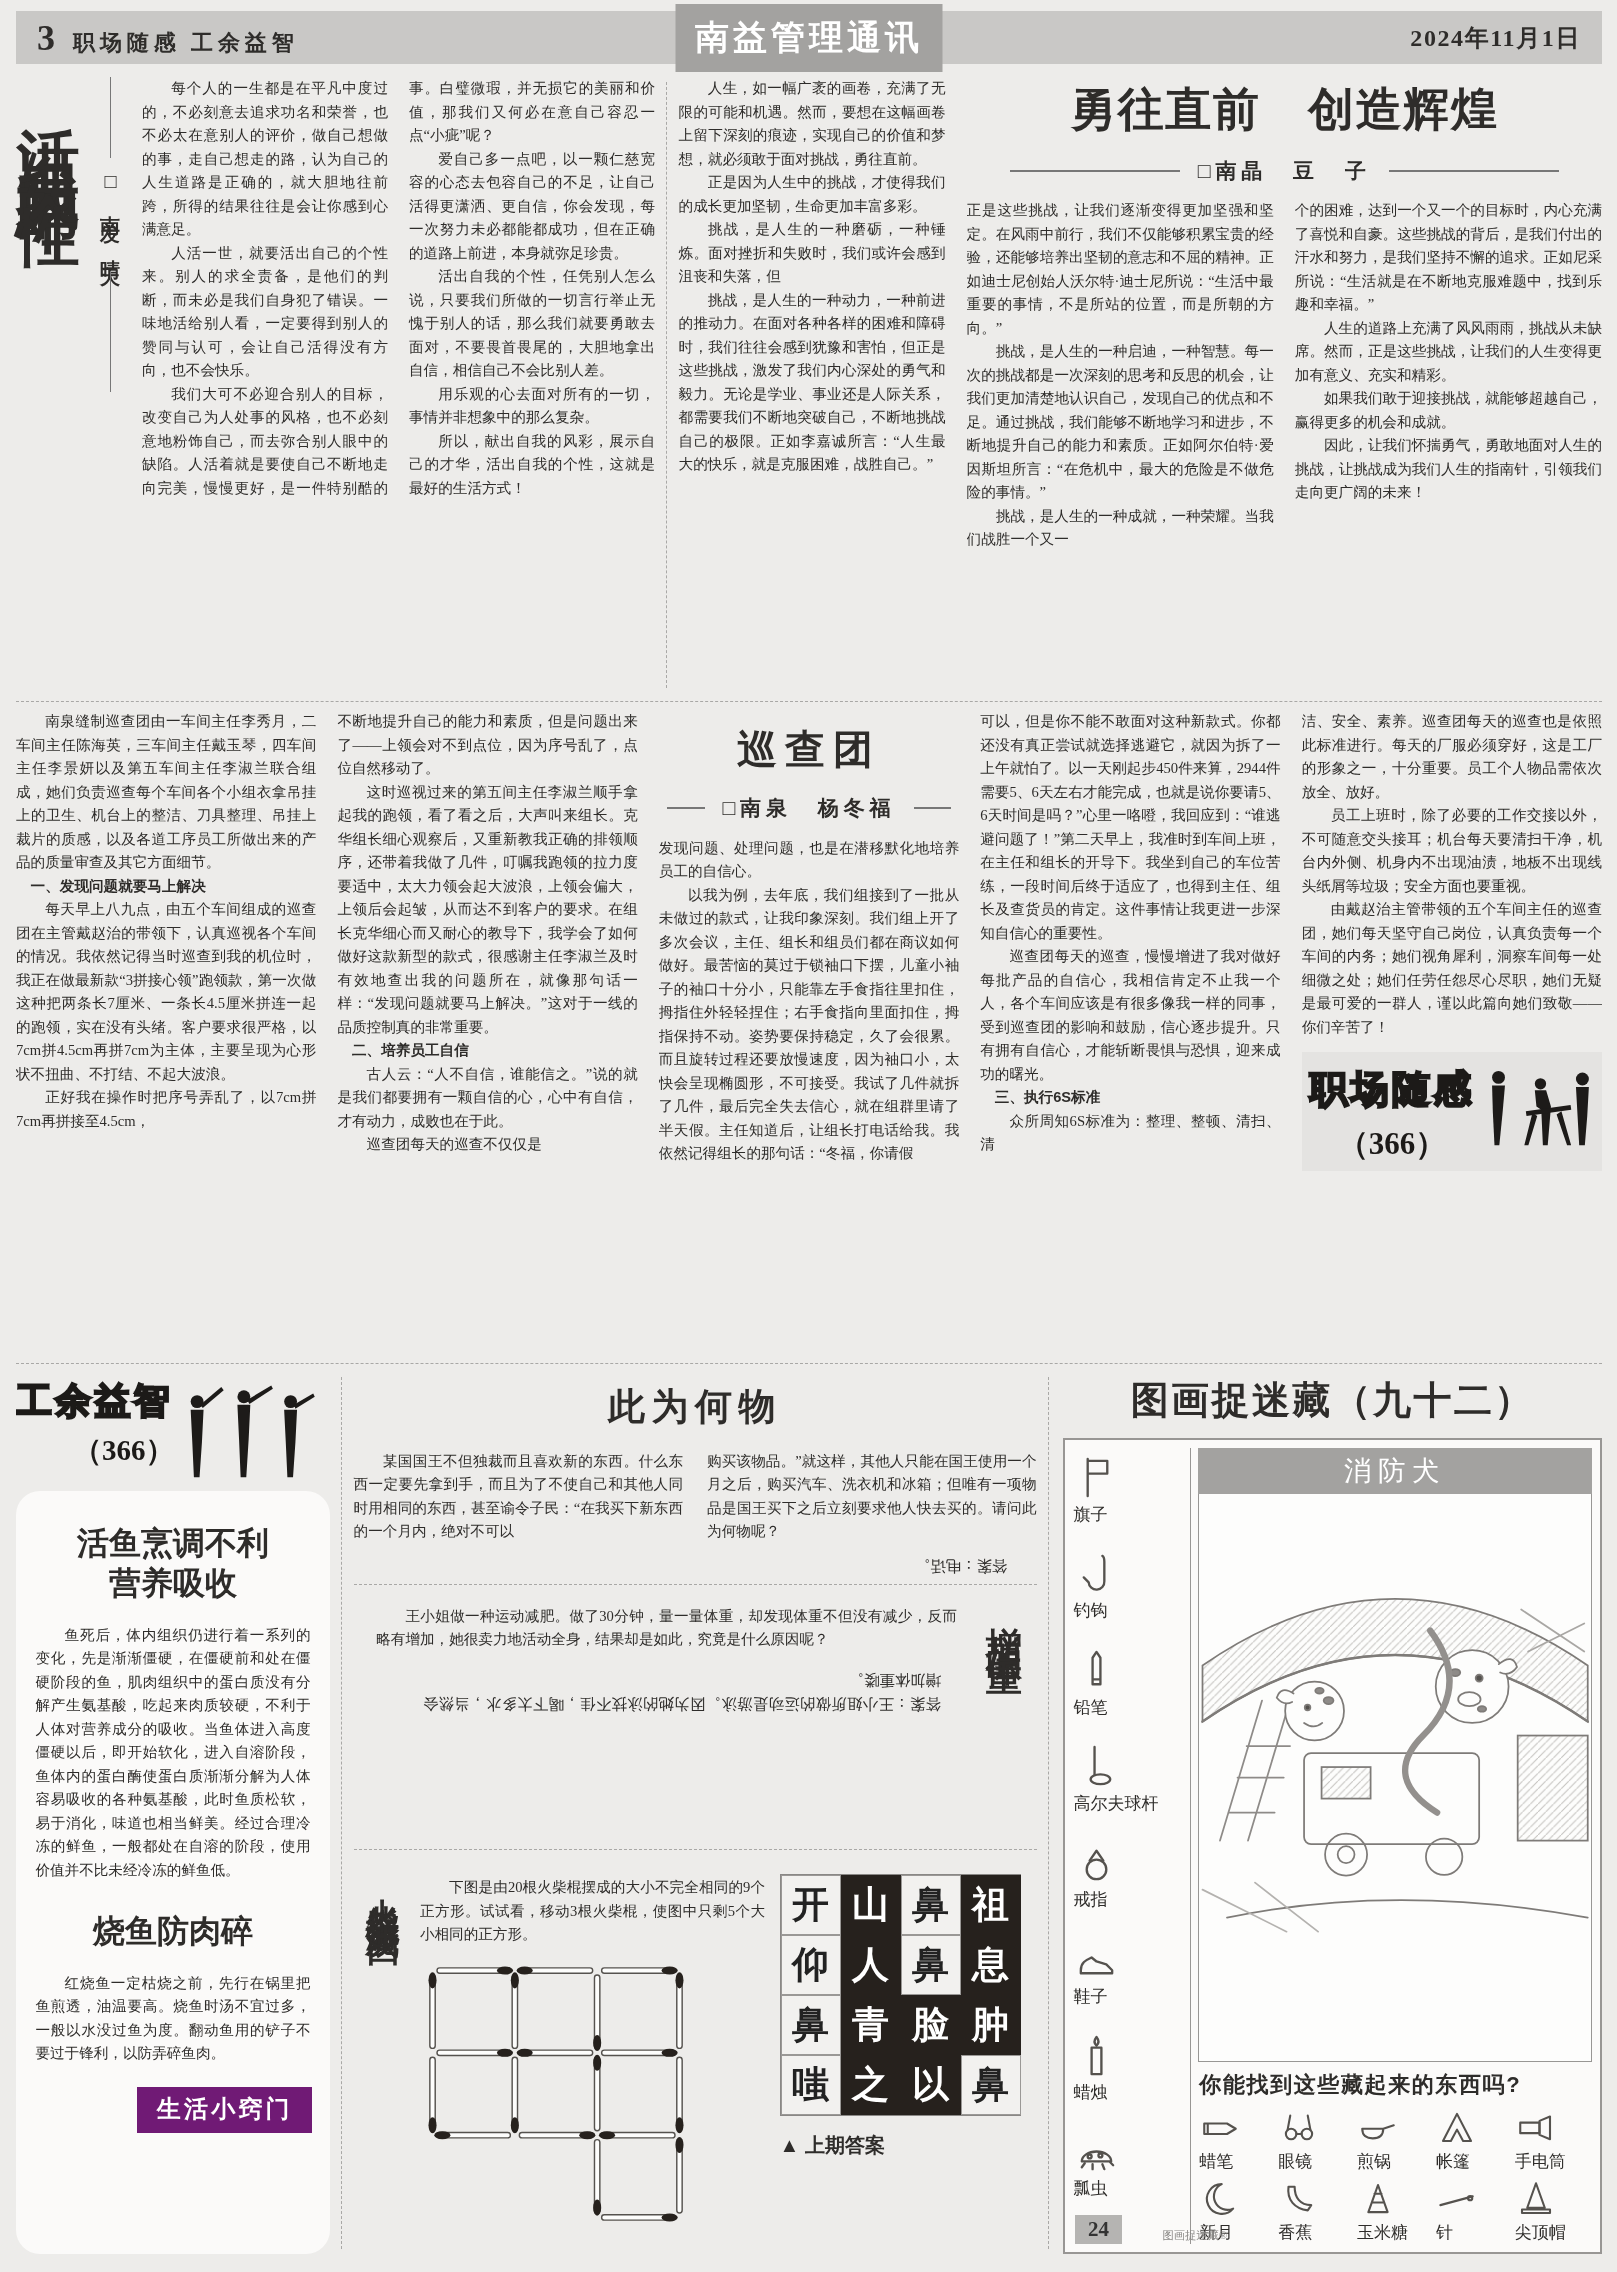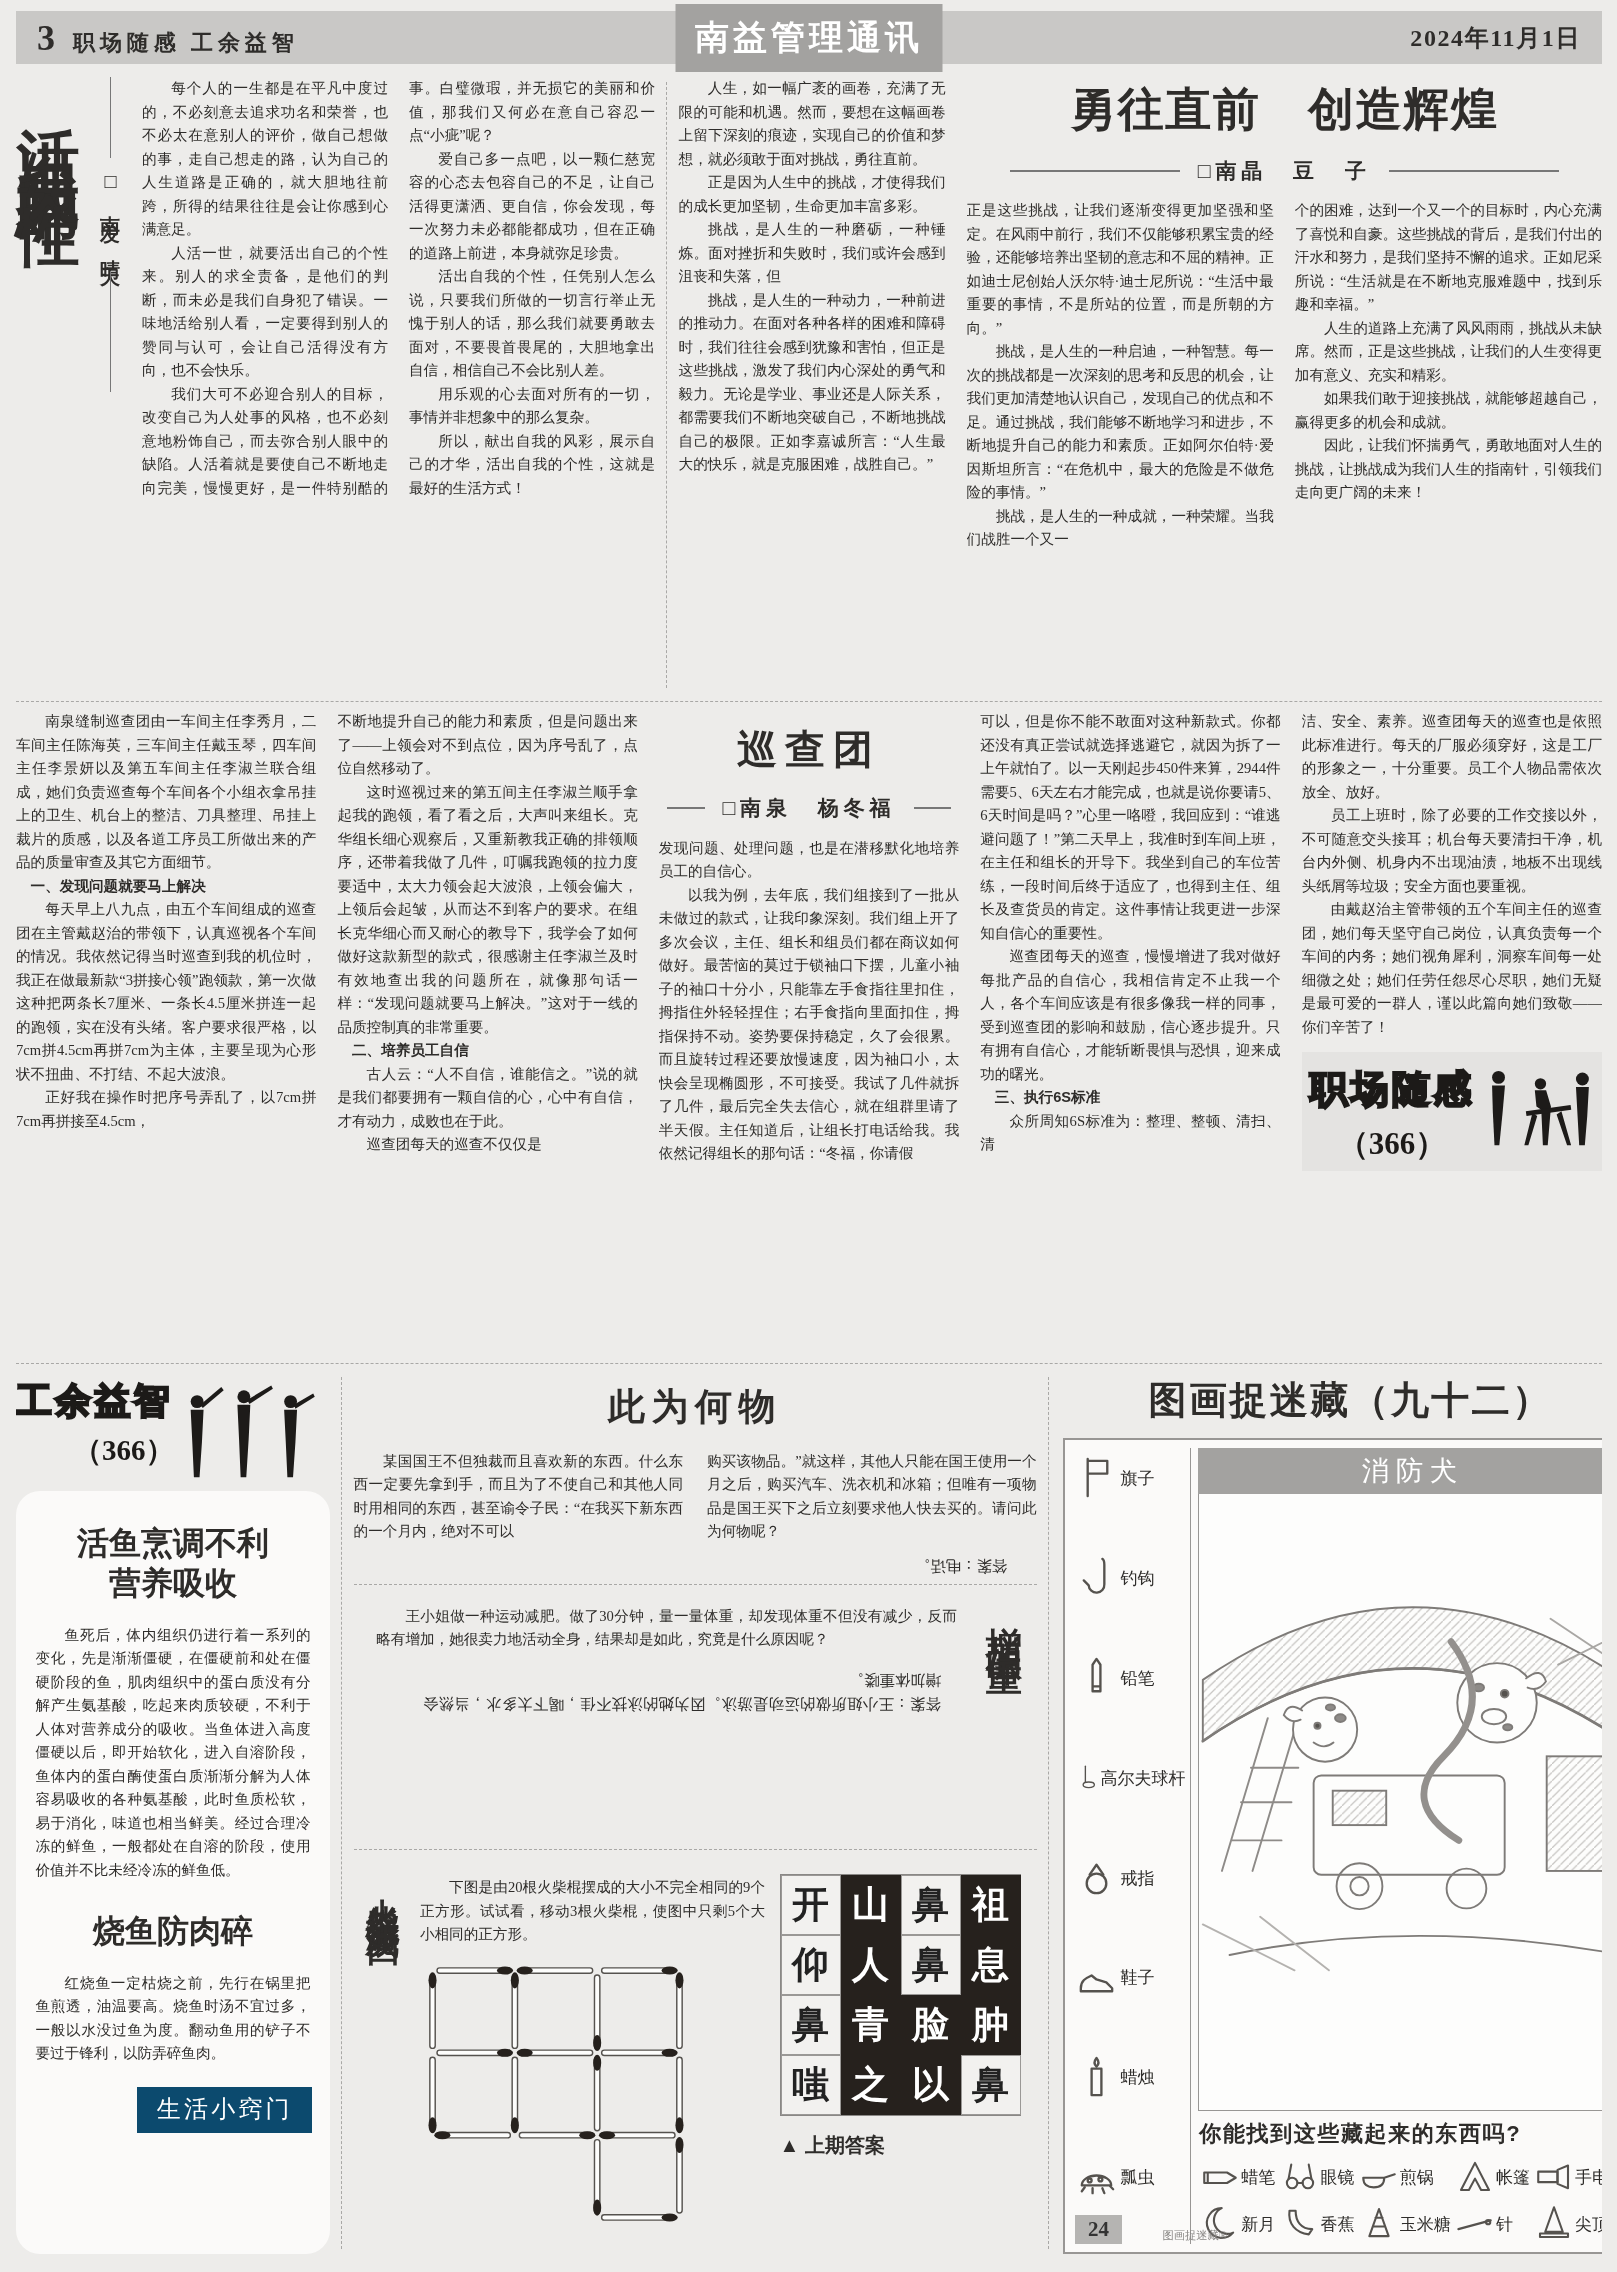--- a/index.html
+++ b/index.html
@@ -53,22 +53,22 @@
   
   .row3{display:flex;height:882px;overflow:hidden;}
   .zone-left{width:314px;flex:0 0 314px;display:flex;flex-direction:column;}
   .badge2{display:flex;align-items:flex-start;gap:6.5px;padding-top:4.9px;}
   .badge2 .badge-title{font-size:36px;}
   .badge2-issue{font-size:29px;font-weight:700;margin:4.9px 0 0 57px;color:#1c1a18;}
   .fishbox{background:#fbfaf9;border-radius:24px;padding:32px 19.4px 16px;margin-top:9.7px;flex:1;overflow:hidden;
         display:flex;flex-direction:column;}
   .fish-title{text-align:center;font-size:32px;font-weight:900;line-height:1.25;margin-bottom:21px;}
   .fish-title2{text-align:center;font-size:32px;font-weight:900;margin:27.5px 0 18px;}
-  .tipbadge{margin:21px -1.6px 0 auto;background:#0c4a6e;color:#fff;font-family:"Liberation Sans","DejaVu Sans",sans-serif;
-        font-size:24px;font-weight:400;padding:6.5px 19.4px 8px;letter-spacing:3.2px;}
+  .tipbadge{margin:21px -1.6px 0 auto;background:#701a75;color:#fff;font-family:"Liberation Sans","DejaVu Sans",sans-serif;
+        font-size:24px;font-weight:700;padding:6.5px 19.4px 8px;letter-spacing:3.2px;}
   .zone-mid{width:683px;flex:0 0 683px;display:flex;flex-direction:column;padding-top:3.2px;}
   .r1-title{text-align:center;font-size:37px;font-weight:900;letter-spacing:6.5px;margin:6.5px 0 18px;}
   .r1-cols{column-count:2;column-gap:24px;}
   .answer-line{text-align:right;font-size:15.4px;margin-top:11.3px;padding-right:29px;}
   .r2-wrap{display:flex;}
   .r2-main{flex:1;padding:11.3px 8px 0 22.6px;}
   .r2-answer{width:518px;margin:16px 16px 0 auto;font-size:15.4px;line-height:24px;text-align:justify;}
   .r2-title{font-size:36px;font-weight:900;letter-spacing:8px;margin:4.9px 14.6px 0 21px;height:243px;}
   .match-wrap{display:flex;flex:1;padding-top:13px;gap:8px;}
   .match-title{font-size:34px;font-weight:900;letter-spacing:6.5px;height:380px;margin-left:11.3px;}
@@ -85,21 +85,21 @@
   .picbox{flex:1;background:#fbfaf9;border:2.4px solid #989694;position:relative;display:flex;padding:8px;overflow:hidden;}
   .hp-side{width:112px;flex:0 0 112px;border-right:1.6px solid #989694;display:flex;flex-direction:column;
         justify-content:space-between;padding:6.5px 4.9px 44px 0;}
   .hp-main{flex:1;display:flex;flex-direction:column;padding-left:6.5px;}
   .hp-band{background:#a3a2a0;color:#fff;font-family:"Liberation Sans","DejaVu Sans",sans-serif;
         font-size:27.5px;font-weight:400;letter-spacing:6.5px;text-align:center;padding:4.9px 0;}
   .hp-illo{flex:1;border:1.6px solid #989694;border-top:none;overflow:hidden;background:#fdfdfc;}
   .hp-bottom{padding:8px 1.6px 0;}
   .hp-prompt{font-family:"Liberation Sans","DejaVu Sans",sans-serif;font-size:22px;font-weight:700;letter-spacing:1.6px;}
   .hp-items{display:grid;grid-template-columns:repeat(5,1fr);gap:4.9px 3.2px;margin-top:6.5px;}
-  .hitem{display:flex;flex-direction:row;align-items:center;}
+  .hitem{display:flex;flex-direction:column;align-items:flex-start;}
   .hicon{width:42px;height:42px;stroke:#55524e;fill:none;stroke-width:2.4;stroke-linecap:round;stroke-linejoin:round;}
   .hp-side .hicon{width:47px;height:47px;}
   .hlabel{font-size:17px;margin-top:1.6px;white-space:nowrap;}
   .pgmark{position:absolute;left:9.7px;bottom:8px;background:#b5b4b2;color:#333;font-size:21px;font-weight:700;
         padding:2.4px 13px;}
   .watermark{position:absolute;left:97px;bottom:9.7px;font-size:11.3px;color:#8a8886;}
   .matchsvg{display:block;}
 </style>
 </head>
 <body>

